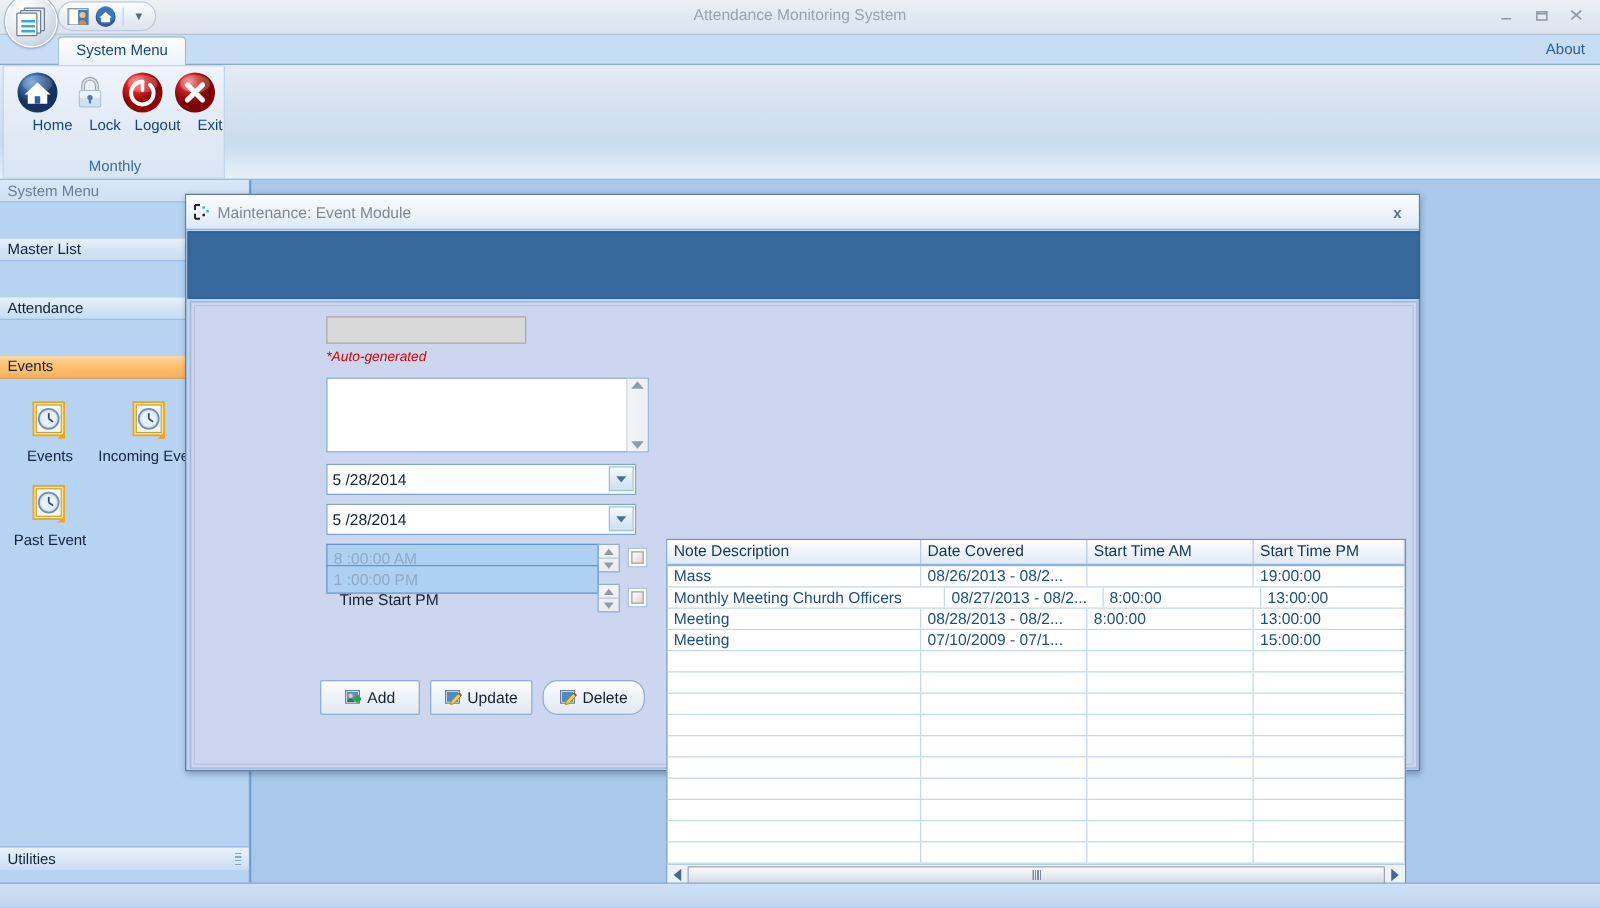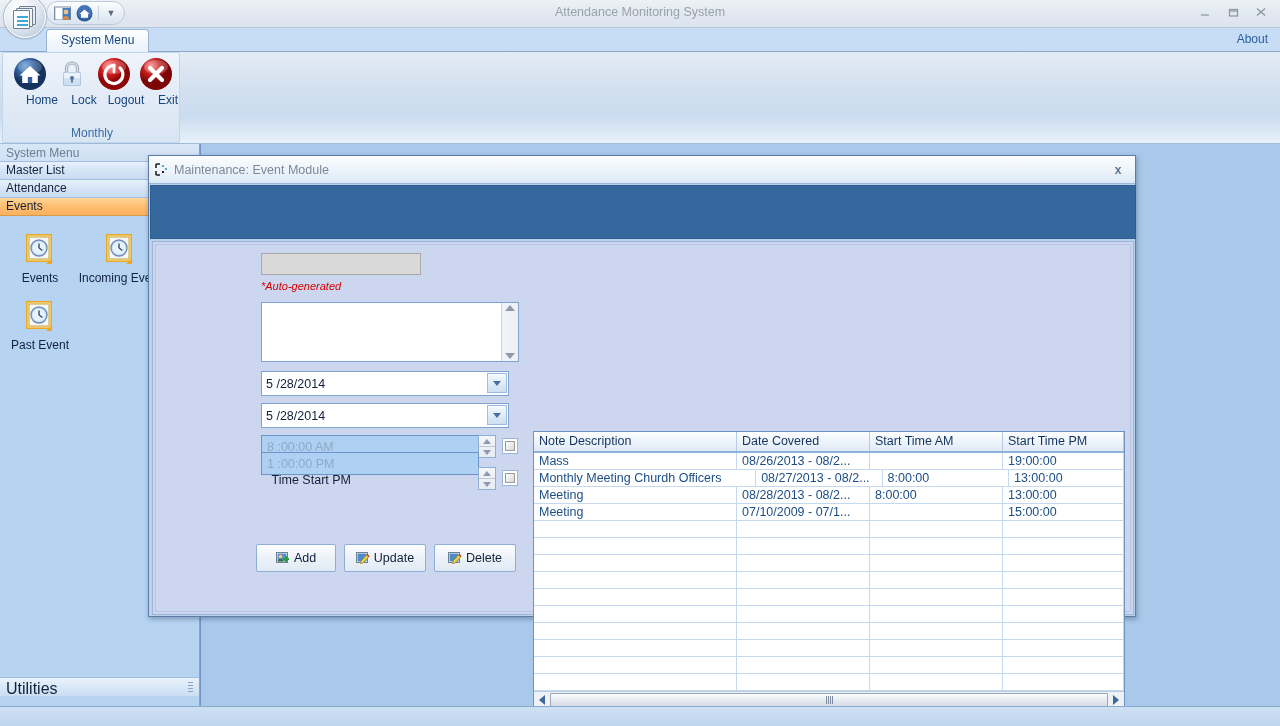--- a/index.html
+++ b/index.html
@@ -116,20 +116,21 @@
     height: 18px; padding: 2px 6px 0 6px;
     color: #6b7d92; font-size: 12px;
     background: linear-gradient(to bottom,#d9e7f7 0%, #cfe0f4 100%);
     border-bottom: 1px solid #9dbfe2;
   }
   .nav-bar {
     height: 18px; padding: 1px 6px 0 6px;
     color: #14213a; font-size: 12px;
     background: linear-gradient(to bottom,#e8f1fb 0%, #d5e5f6 50%, #c9dcf2 100%);
     border-bottom: 1px solid #9dbfe2;
+    margin-top: 29px;
   }
   .nav-bar.active {
     background: linear-gradient(to bottom,#ffd79a 0%, #fdc072 45%, #fbb15c 100%);
     border-bottom: 1px solid #d79a48;
   }
   .nav-icons {
     position: relative; padding: 16px 0 0 0;
     display: flex; flex-wrap: wrap;
   }
   .nav-icon-cell {
@@ -138,21 +139,21 @@
   }
   .nav-icon-cell:nth-child(1) { margin-left: 0px; }
   .nav-icon-label {
     margin-top: 4px; color: #10223c; font-size: 12px; text-align: center; line-height: 13px;
     white-space: nowrap;
   }
   .nav-footer {
     position: absolute; left: 0; bottom: 10px; width: 199px; height: 19px;
     background: linear-gradient(to bottom,#eaf2fc 0%, #d8e7f7 55%, #cbddf3 100%);
     border-top: 1px solid #9dbfe2;
-    padding: 2px 6px 0 6px; color: #13233d; font-size: 16px;
+    padding: 2px 6px 0 6px; color: #13233d; font-size: 12px;
   }
   .grip { position:absolute; right:6px; top:4px; width:5px; height:11px;
     background: repeating-linear-gradient(to bottom,#8ba6c4 0 1px, transparent 1px 3px);}
 
   
   .workspace {
     position: absolute; left: 200px; top: 144px; width: 1080px; height: 562px;
     background: #a9c8ea;
     border-left: 1px solid #6f98c5;
   }
@@ -602,21 +603,21 @@
         <div class="btn" style="left:188px; top:299px; width:82px;">
           <svg width="14" height="14">
             <rect x="0.5" y="1.5" width="11" height="10" fill="#ffffff" stroke="#6d8196"></rect>
             <rect x="1.5" y="2.5" width="9" height="8" fill="#4f8ac7"></rect>
             <path d="M5 10 L11 3.5 L13 5.5 L7 12 L4.4 12.6 Z" fill="#f0d24a" stroke="#9a7f18" stroke-width=".7"></path>
             <path d="M11 3.5 L13 5.5" stroke="#c0392b" stroke-width="1.6"></path>
           </svg>
           <span>Update</span>
         </div>
 
-        <div class="btn" style="left:278px; top:299px; width:82px;">
+        <div class="btn" style="left:278px; top:299px; width:82px;border-radius:12px;">
           <svg width="14" height="14">
             <rect x="0.5" y="1.5" width="11" height="10" fill="#ffffff" stroke="#6d8196"></rect>
             <rect x="1.5" y="2.5" width="9" height="8" fill="#4f8ac7"></rect>
             <path d="M5 10 L11 3.5 L13 5.5 L7 12 L4.4 12.6 Z" fill="#f0d24a" stroke="#9a7f18" stroke-width=".7"></path>
             <path d="M11 3.5 L13 5.5" stroke="#c0392b" stroke-width="1.6"></path>
           </svg>
           <span>Delete</span>
         </div>
 
         <div class="note-label" style="left:388px; top:305px;">Note</div>

